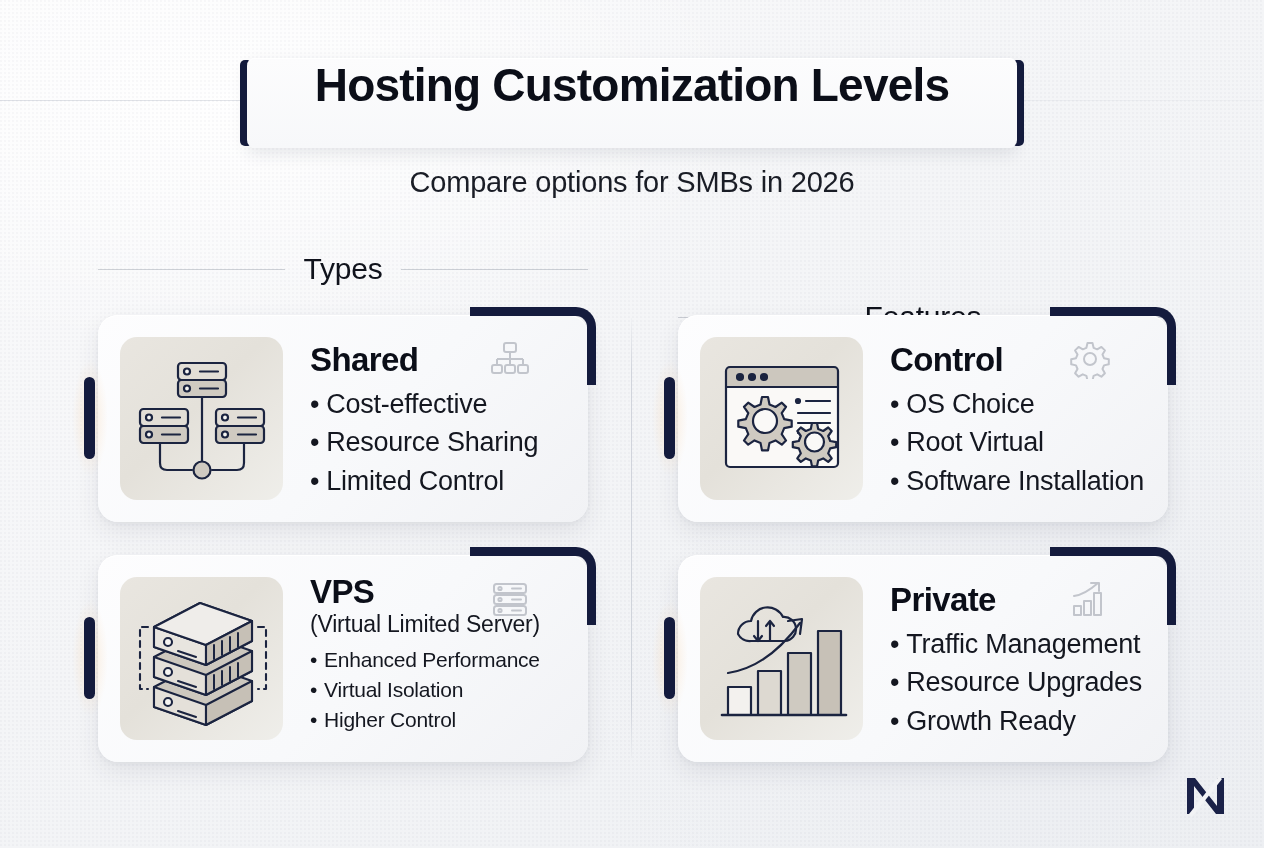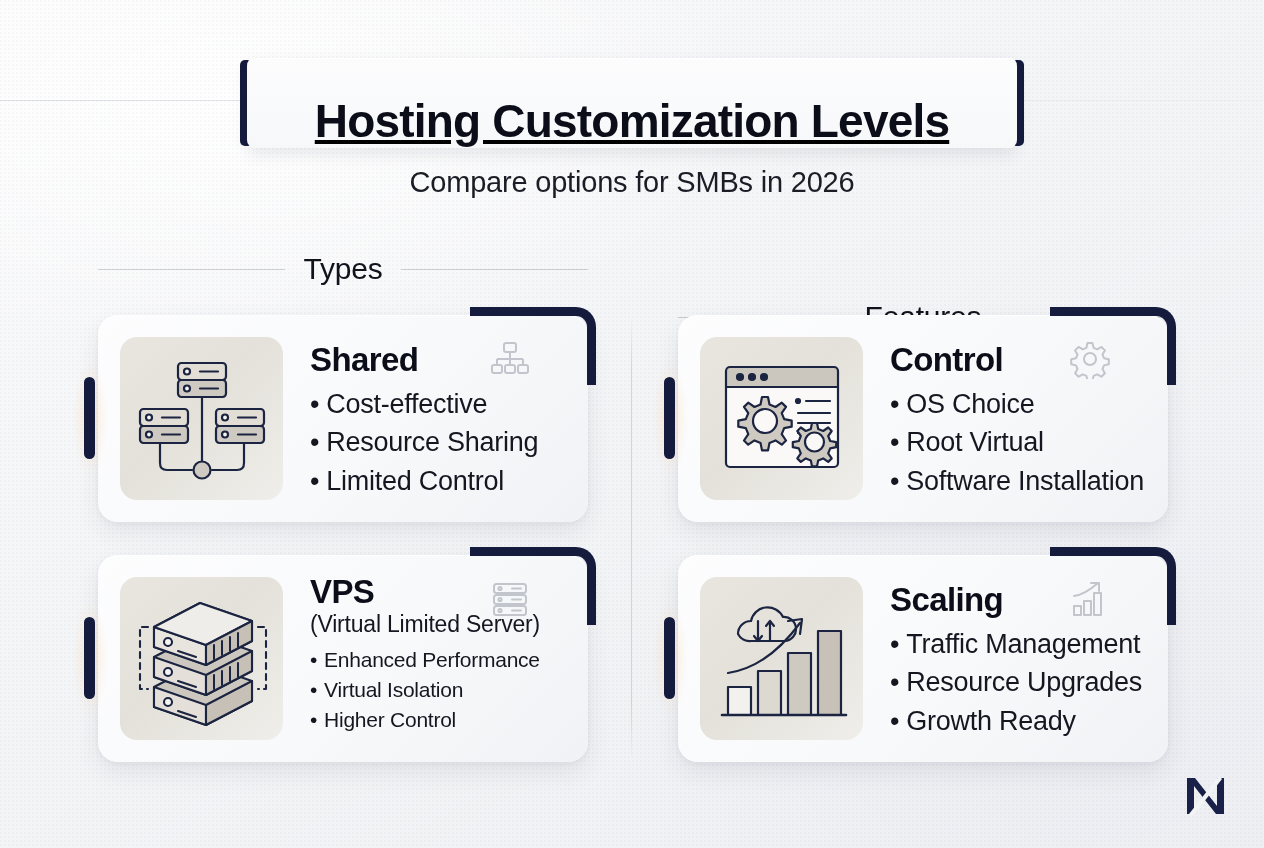--- a/index.html
+++ b/index.html
@@ -62,23 +62,22 @@
   .title-box {
     position: absolute;
     left: 7px;
     right: 7px;
     top: 0;
     bottom: 0;
     background: linear-gradient(180deg, #fcfcfd 0%, #f7f8fa 100%);
     border-radius: 8px;
     box-shadow: 0 6px 16px rgba(40,48,70,0.10), 0 1px 0 rgba(255,255,255,0.9) inset;
     display: flex;
-    align-items: flex-end;
+    align-items: flex-start;
     justify-content: center;
-    text-decoration: underline;
   }
   .title-text {
     font-size: 46px;
     font-weight: 700;
     letter-spacing: -0.8px;
     color: #0b0e18;
     white-space: nowrap;
   }
   .subtitle {
     position: absolute;
@@ -483,21 +482,21 @@
     <svg viewBox="0 0 40 40" fill="none" stroke="currentColor" stroke-width="2" stroke-linejoin="round" stroke-linecap="round">
       <path d="M4 17 C12 16 20 11 28 4"></path>
       <path d="M21 4 L29 4 L29 12"></path>
       <rect x="4" y="27" width="7" height="9"></rect>
       <rect x="14" y="22" width="7" height="14"></rect>
       <rect x="24" y="14" width="7" height="22"></rect>
     </svg>
   </div>
 
   <div class="card-body">
-    <div class="card-title">Scaling</div>
+    <div class="card-title">Private</div>
     <ul class="bullets">
       <li><span class="dot">•</span><span>Traffic Management</span></li>
       <li><span class="dot">•</span><span>Resource Upgrades</span></li>
       <li><span class="dot">•</span><span>Growth Ready</span></li>
     </ul>
   </div>
 </div>
 
 <div class="logo">
   <svg viewBox="0 0 44 44" fill="none">

